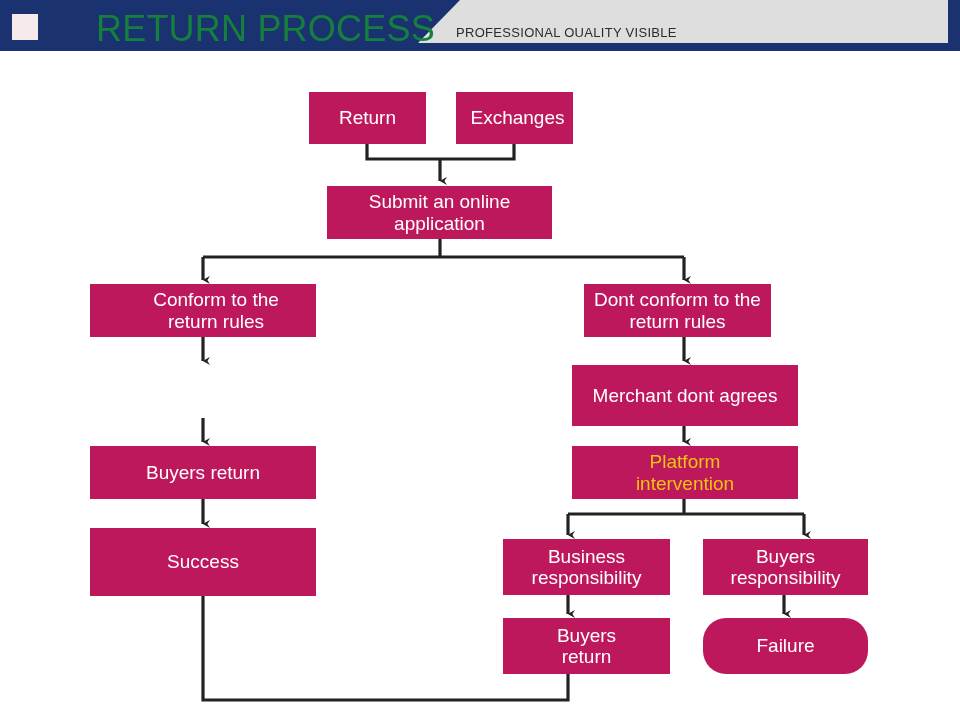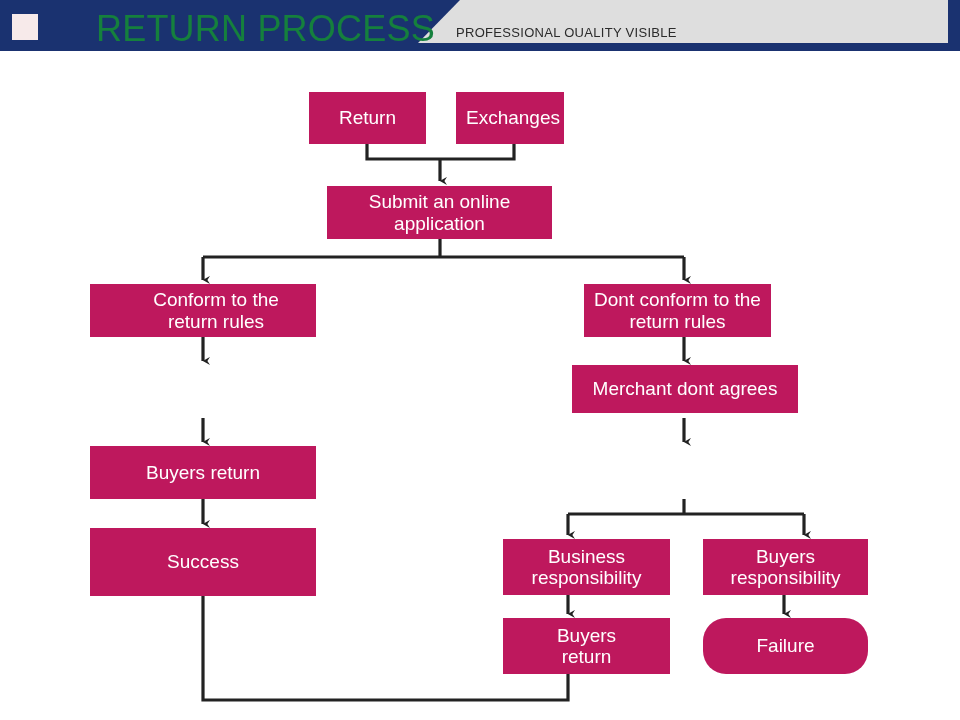--- a/index.html
+++ b/index.html
@@ -145,30 +145,32 @@
       <path d="M804,463 L804,484" marker-end="url(#arw)"></path>
 
       <path d="M568,544 L568,563" marker-end="url(#arw)"></path>
       <path d="M784,544 L784,563" marker-end="url(#arw)"></path>
 
       <path d="M568,623 L568,649 L203,649 L203,534" marker-end="url(#arwup)"></path>
     </g>
   </svg>
 
   <div class="node" style="left:309px;top:41px;width:117px;height:52px;">Return</div>
-  <div class="node" style="left:456px;top:41px;width:108px;height:52px;padding-left:12px;">Exchanges</div>
+  <div class="node" style="left:456px;top:41px;width:117px;height:52px;padding-left:12px;">Exchanges</div>
   <div class="node" style="left:327px;top:135px;width:225px;height:53px;">Submit an online
 application</div>
   <div class="node" style="left:90px;top:233px;width:226px;height:53px;padding-left:32px;">Conform to the
 return rules</div>
   <div class="node" style="left:90px;top:395px;width:226px;height:53px;">Buyers return</div>
   <div class="node" style="left:90px;top:477px;width:226px;height:68px;">Success</div>
   <div class="node" style="left:584px;top:233px;width:187px;height:53px;">Dont conform to the
 return rules</div>
-  <div class="node" style="left:572px;top:314px;width:226px;height:48px;">Merchant dont agrees</div>
+  <div class="node" style="left:572px;top:314px;width:226px;height:61px;">Merchant dont agrees</div>
+  <div class="node accent" style="left:572px;top:395px;width:226px;height:53px;">Platform
+intervention</div>
   <div class="node" style="left:503px;top:488px;width:167px;height:56px;">Business
 responsibility</div>
   <div class="node" style="left:703px;top:488px;width:165px;height:56px;">Buyers
 responsibility</div>
   <div class="node" style="left:503px;top:567px;width:167px;height:56px;">Buyers
 return</div>
   <div class="node" style="left:703px;top:567px;width:165px;height:56px;border-radius:23px;">Failure</div>
 </div>
 
 </body></html>

